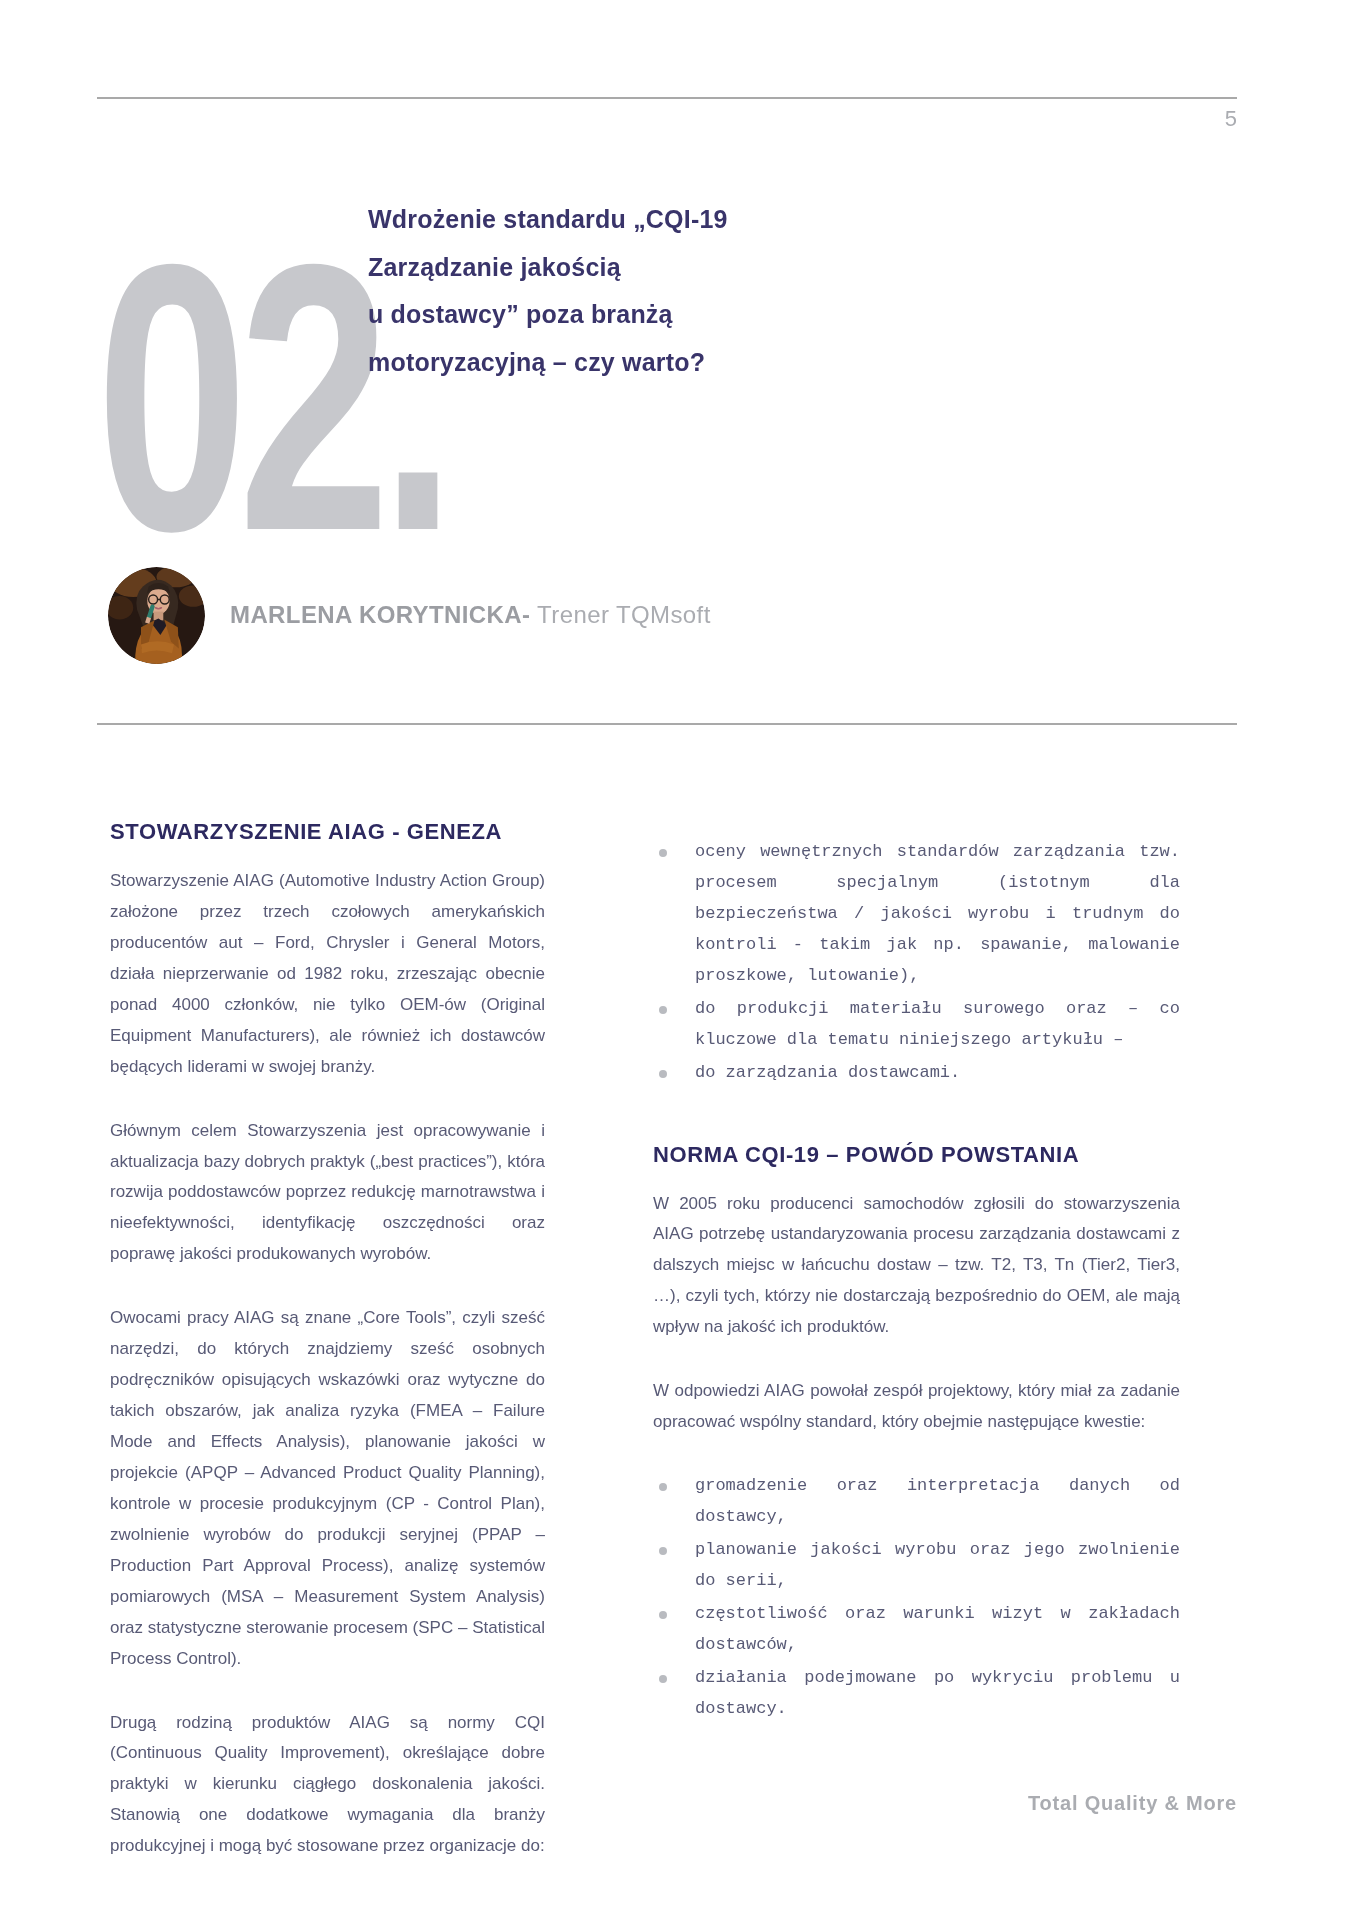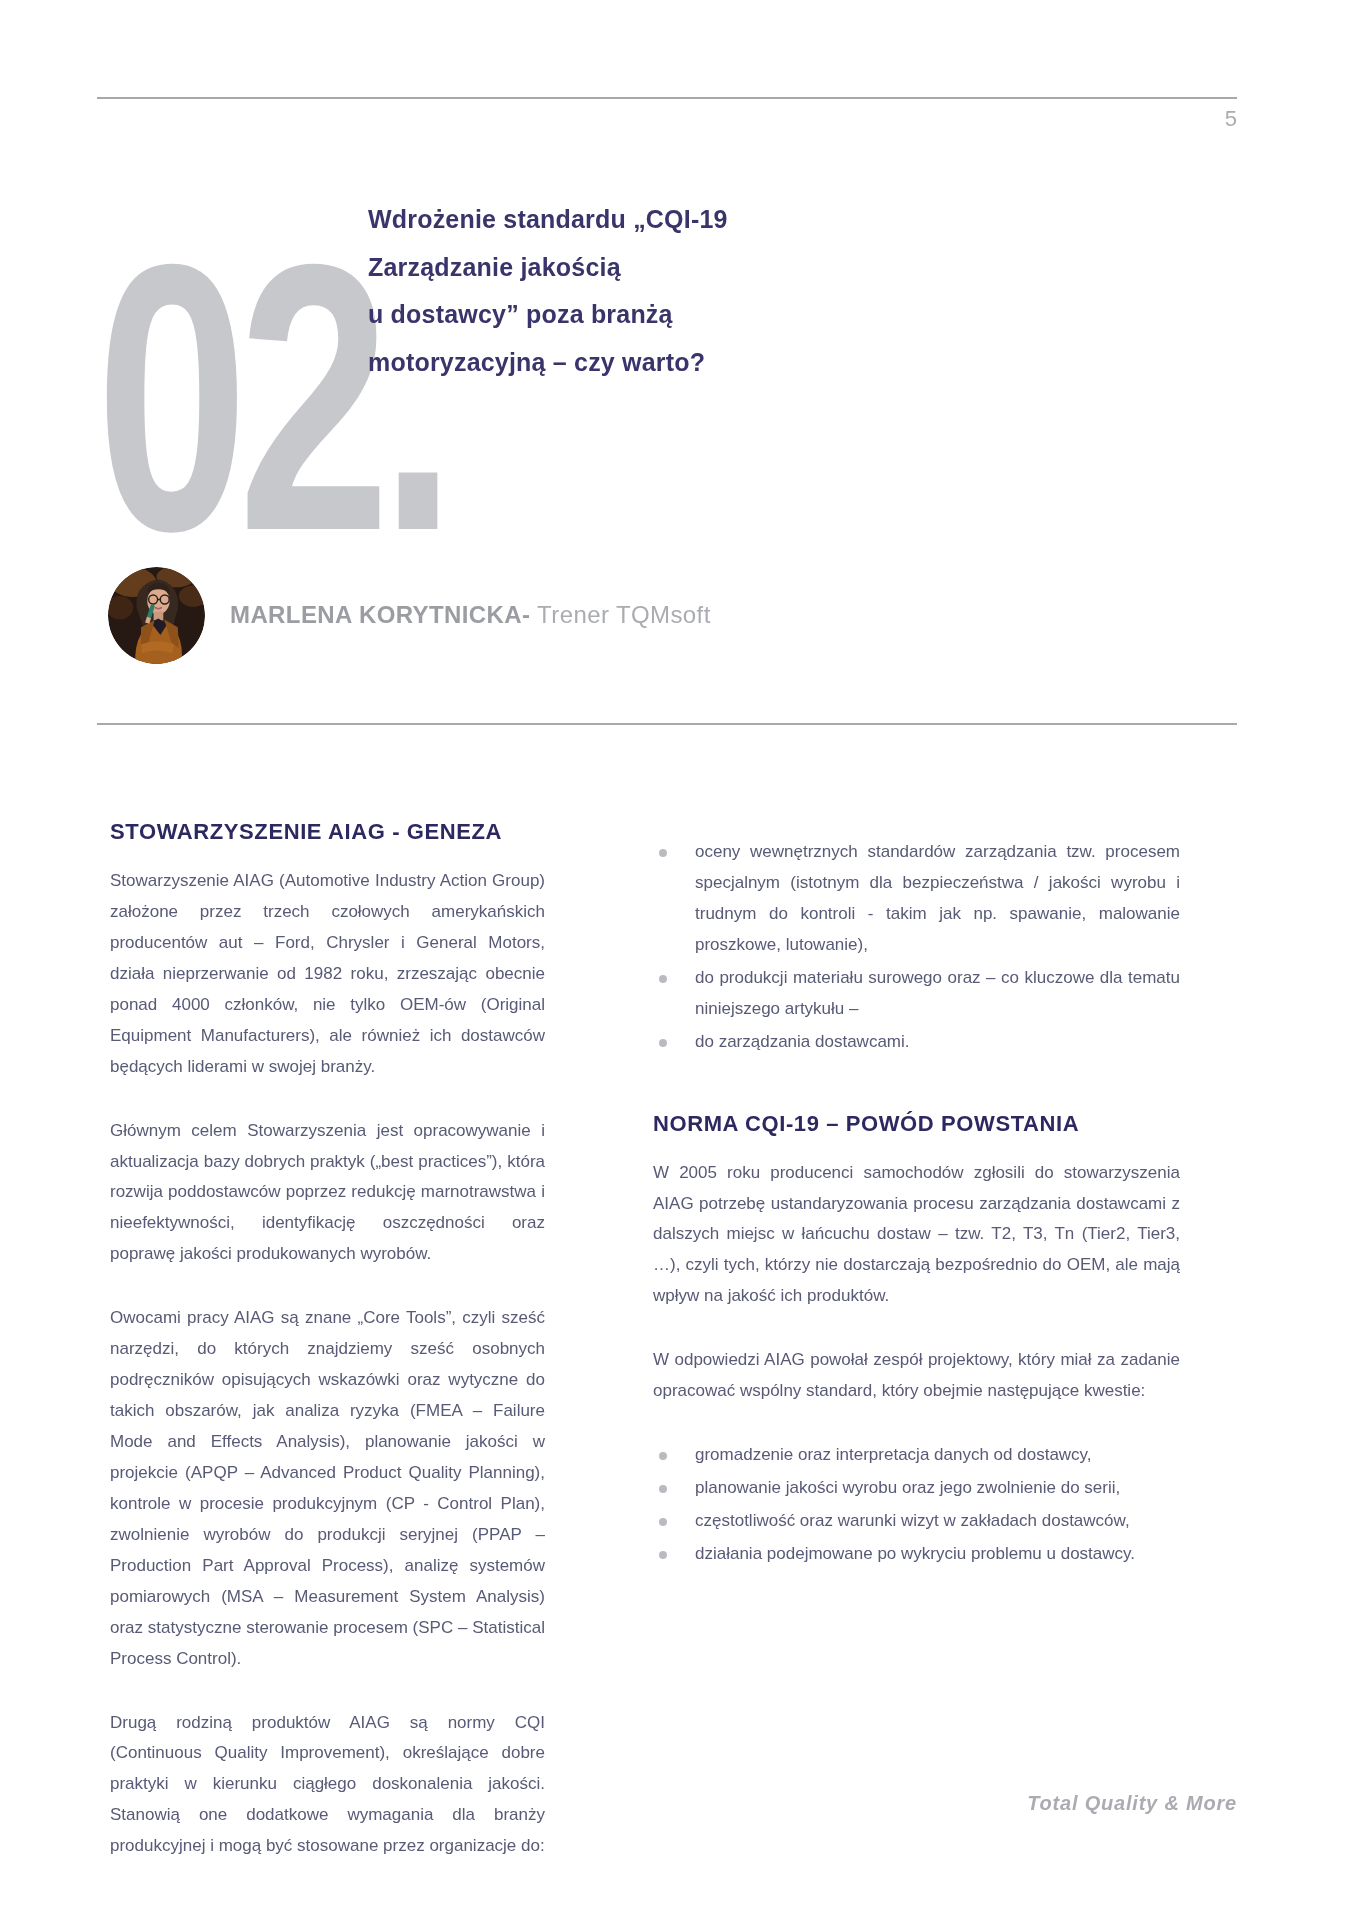--- a/index.html
+++ b/index.html
@@ -83,38 +83,38 @@
     text-align:justify;
   }
   .body-copy p{margin-bottom:33px;}
   .body-copy p:last-child{margin-bottom:0;}
   .right-col{padding-top:25px;}
   .right-col .col-heading{margin-top:46px;}
   ul.bullet-list{list-style:none;}
   ul.bullet-list li{
     display:flex;align-items:flex-start;
     margin-bottom:2px;
+    font-family:Liberation Mono, monospace;
   }
   .dot{
     flex:0 0 auto;
     width:8px;height:8px;border-radius:50%;
     background:var(--bullet-gray,#b9bbc0);
     margin:12px 0 0 6px;
   }
   .li-text{
     display:block;margin-left:28px;flex:1 1 auto;
     text-align:justify;
   }
   ul.bullet-list.mt{margin-top:28px;}
   
   .footer-brand{
     position:absolute;top:1792px;right:132px;
     font-size:20px;font-weight:bold;letter-spacing:0.8px;
     color:var(--muted-gray-light,#aaacb1);
-    font-style:italic;
   }
 </style>
 </head>
 <body>
 
 <div class="page">
 
   <div class="top-rule"></div>
   <div class="page-number">5</div>
 

